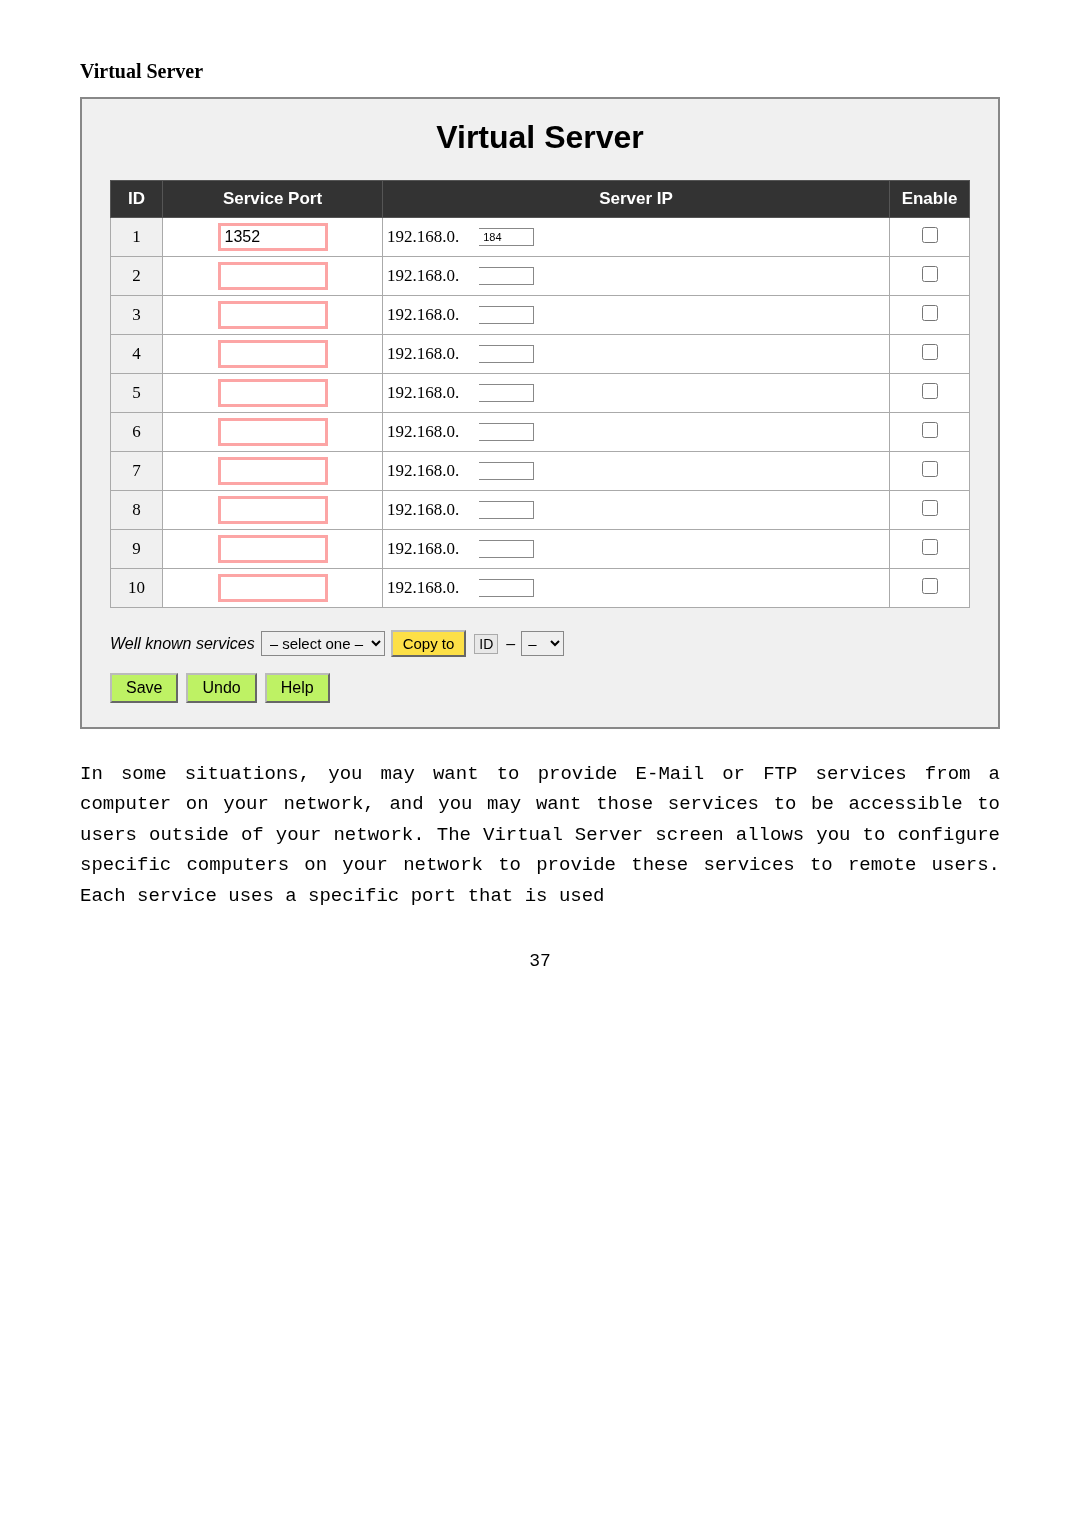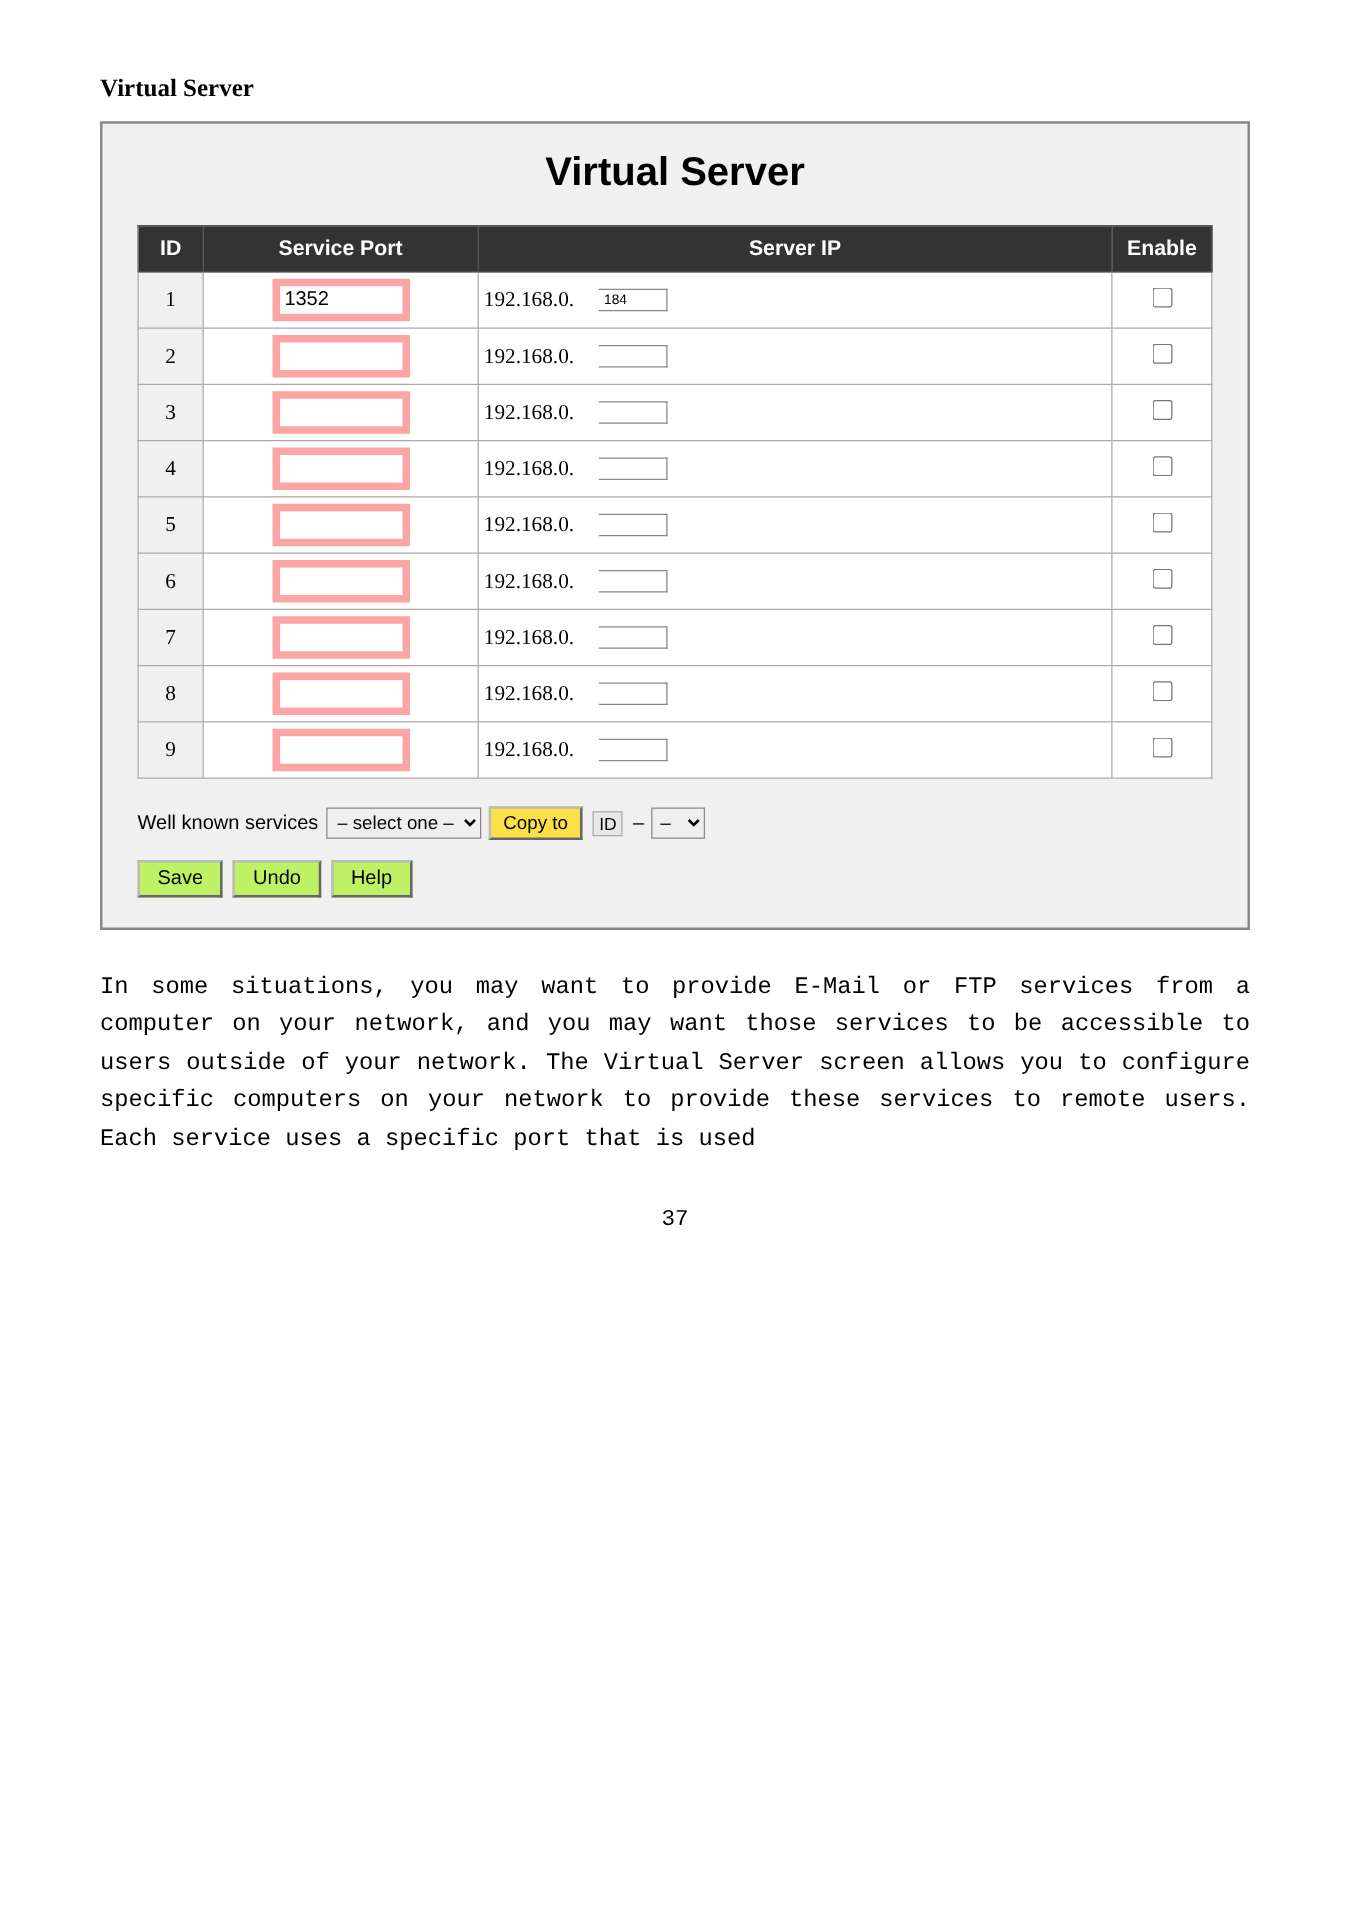--- a/index.html
+++ b/index.html
@@ -83,21 +83,21 @@
       align-items: center;
     }
 
     .ip-static {
       white-space: nowrap;
       margin-right: 0px;
     }
 
     input.port-input {
       width: 110px;
-      border: 6px solid #fca5a5;
+      border: 3px solid #fca5a5;
       padding: 2px 4px;
       font-size: 16px;
       font-family: Arial, sans-serif;
     }
 
     input.octet-input {
       width: 55px;
       border: 1px solid #888;
       border-left: none;
       padding: 2px 4px;
@@ -117,20 +117,21 @@
       align-items: center;
       gap: 6px;
       margin-bottom: 16px;
       font-size: 16px;
       font-family: Arial, sans-serif;
       flex-wrap: wrap;
     }
 
     .bottom-controls label {
       white-space: nowrap;
+      font-style: italic;
     }
 
     select.service-select {
       font-size: 15px;
       padding: 2px 4px;
       border: 1px solid #888;
       font-family: Arial, sans-serif;
     }
 
     button.copy-to-btn {
@@ -302,20 +303,31 @@
           <td class="id-cell">9</td>
           <td class="service-port-cell"><input type="text" class="port-input" style=""></td>
           <td class="server-ip-cell">
             <div class="ip-cell-inner">
               <span class="ip-static">192.168.0.</span>
               <input type="text" class="octet-input" style="">
             </div>
           </td>
           <td class="enable-cell"><input type="checkbox" style=""></td>
         </tr>
+        <tr>
+          <td class="id-cell">10</td>
+          <td class="service-port-cell"><input type="text" class="port-input" style=""></td>
+          <td class="server-ip-cell">
+            <div class="ip-cell-inner">
+              <span class="ip-static">192.168.0.</span>
+              <input type="text" class="octet-input" style="">
+            </div>
+          </td>
+          <td class="enable-cell"><input type="checkbox" style=""></td>
+        </tr>
       </tbody>
   </table>
 
   <div class="bottom-controls">
     <label>Well known services</label>
     <select class="service-select">
     <option>– select one –</option><option>FTP</option><option>HTTP</option><option>HTTPS</option><option>SMTP</option><option>POP3</option><option>IMAP</option><option>DNS</option><option>Telnet</option></select>
     <button class="copy-to-btn">Copy to</button>
     <span class="id-icon">ID</span>
     <span>–</span>

